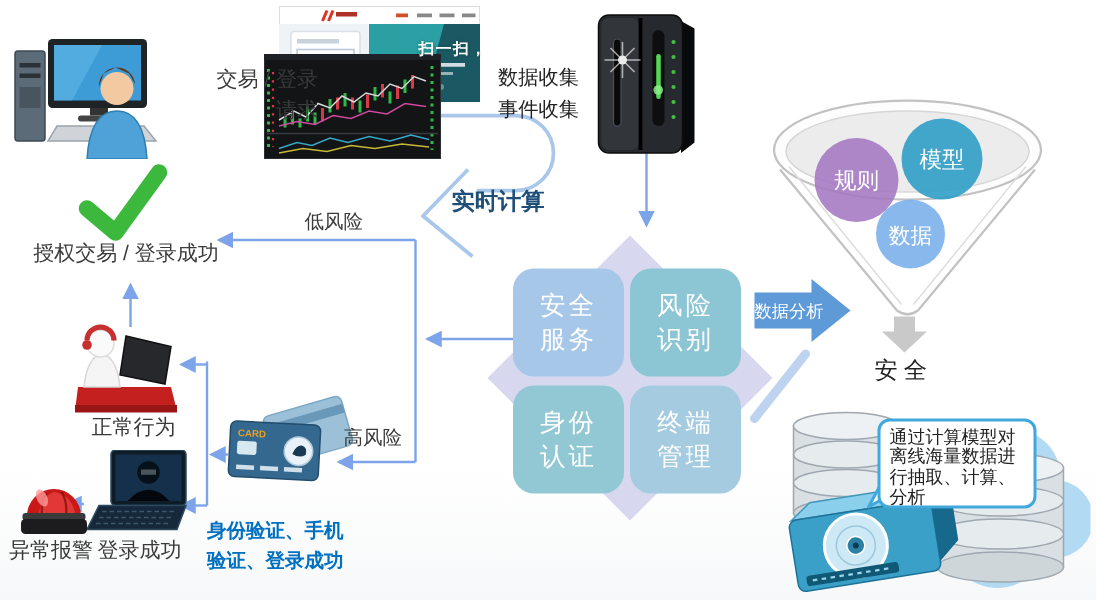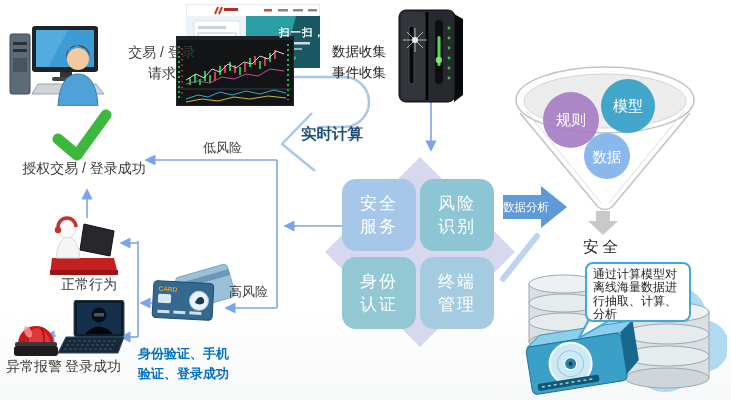--- a/index.html
+++ b/index.html
@@ -2,27 +2,27 @@
 <html><head>
 <meta charset="utf-8">
 <style>
   html,body{margin:0;padding:0;background:#fff;}
   .stage{position:relative;width:731px;height:400px;overflow:hidden;
          font-family:"Liberation Sans","DejaVu Sans",sans-serif;
          background:linear-gradient(180deg,#ffffff 0%,#ffffff 78%,#f7f8f9 100%);}
   .layer{position:absolute;left:0;top:0;}
   .lbl{position:absolute;color:#3a3a3a;font-size:14px;white-space:nowrap;z-index:5;}
   .ctr{text-align:center;}
-  .two-line div{line-height:21px;}
+  .two-line div{line-height:21px;text-align:right;}
   .sq{position:absolute;width:74px;height:72px;border-radius:14px;z-index:5;
       display:flex;flex-direction:column;align-items:center;justify-content:center;
       color:#fff;font-size:17px;line-height:23px;letter-spacing:2px;}
   .circle-lbl{position:absolute;color:#fff;z-index:5;text-align:center;}
   .note{font-weight:bold;color:#0070c0;font-size:13px;line-height:20px;}
-  .bubble{position:absolute;left:585px;top:262px;width:106px;height:60px;z-index:6;
+  .bubble{position:absolute;left:585px;top:279px;width:106px;height:60px;z-index:6;
           background:#fff;border:2px solid #41a8dc;border-radius:8px;
           padding:4px 6px;font-size:12px;line-height:13.4px;color:#222;box-sizing:border-box;}
   .icon{position:absolute;z-index:2;}
   .realtime{font-weight:bold;color:#1f4e79;font-size:15.5px;margin-top:20px;}
   .banner-txt{color:#fff;font-weight:bold;font-size:10.5px;letter-spacing:1px;text-shadow:0 0 2px rgba(0,60,60,.5);}
 </style>
 </head>
 <body>
 
 <div class="stage">

